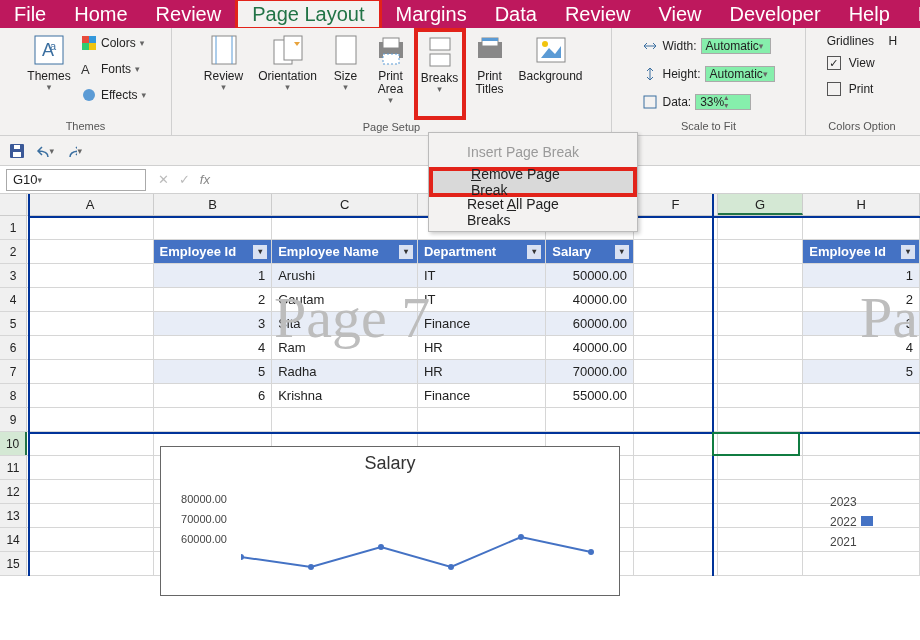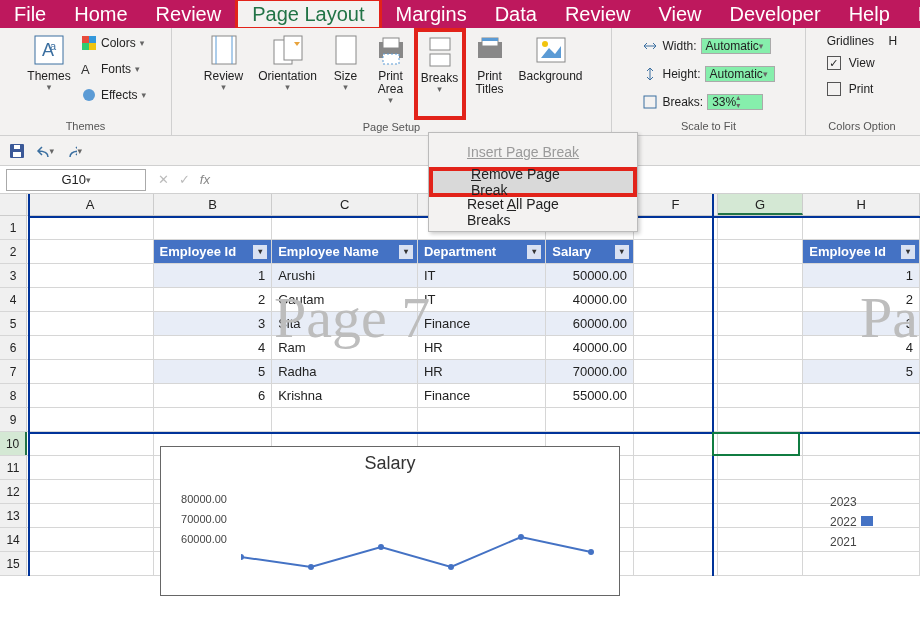--- a/index.html
+++ b/index.html
@@ -27,28 +27,28 @@
   .scale-row { display: flex; align-items: center; gap: 4px; font-size: 12px; height: 24px; }
   .scale-row .lbl-icon { width: 16px; height: 16px; }
   .num-box { width: 70px; height: 16px; border: 1px solid #aaa; background: #86efac; font-size: 12px; padding: 0 4px; display: flex; align-items: center; justify-content: flex-start; }
   .spin { font-size: 8px; color: #666; line-height: 1; }
   .chk { width: 14px; height: 14px; border: 1px solid #555; display: inline-flex; align-items: center; justify-content: center; font-size: 11px; margin-right: 4px; }
 
   
   .qat { display: flex; align-items: center; height: 30px; background: #f3f2f1; border-bottom: 1px solid #d0d0d0; padding: 0 8px; gap: 10px; }
   .qat .btn16 { width: 18px; height: 18px; display: flex; align-items: center; justify-content: center; cursor: pointer; }
   .namebox-row { display: flex; align-items: center; height: 28px; border-bottom: 1px solid #d0d0d0; background: #fff; }
-  .namebox { width: 140px; height: 22px; border: 1px solid #aaa; margin: 0 6px; padding: 0 6px; font-size: 13px; display:flex; align-items:center; justify-content:center; }
+  .namebox { width: 140px; height: 22px; border: 1px solid #aaa; margin: 0 6px; padding: 0 6px; font-size: 13px; display:flex; align-items:center; justify-content:flex-start; }
   .fx-controls { display:flex; align-items:center; gap:10px; color:#888; padding:0 6px; }
   .fx-lbl { font-style: italic; }
 
   
   .dropdown { position: absolute; top: 104px; left: 428px; width: 210px; background: #f3f2f1; border: 1px solid #bbb; box-shadow: 2px 2px 4px rgba(0,0,0,0.2); z-index: 50; padding: 4px 0; }
   .dd-item { height: 30px; display: flex; align-items: center; padding: 0 34px 0 38px; font-size: 14px; cursor: pointer; }
-  .dd-item.disabled { color: #9a9a9a; cursor: default; text-decoration: underline; }
+  .dd-item.disabled { color: #9a9a9a; cursor: default; }
   .dd-item.hover { background: #d9d9d9; }
   .dd-highlight { border: 4px solid #e2231a; }
   .ul { text-decoration: underline; }
 
   
   .grid-wrap { position: relative; }
   .col-headers { display:flex; height:22px; border-bottom:1px solid #ccc; }
   .rowhdr-spacer { width:28px; border-right:1px solid #ccc; background:#f0f0f0; }
   .colh { border-right:1px solid #ccc; background:#f0f0f0; text-align:center; font-size:13px; line-height:22px; }
   .colh.sel { background:#d4e8d4; border-bottom:2px solid #217346; }
@@ -226,21 +226,21 @@
         <span>Height:</span>
         <div class="num-box">
             <span>Automatic</span>
             <span class="drop-caret">▾</span>
           </div>
       </div>
       <div class="scale-row">
         <svg class="lbl-icon">
             <rect x="2" y="2" width="12" height="12" fill="none" stroke="#3b6fa0"></rect>
           </svg>
-        <span>Breaks:</span>
+        <span>Data:</span>
         <div class="num-box" style="width:56px">
             <span>33%</span>
             <span class="spin">▴<br>▾</span>
           </div>
       </div>
     </div>
     <div class="ribbon-group-label">Scale to Fit</div>
   </div>
 
   <div class="ribbon-group" style="width:112px;border-right:none">

